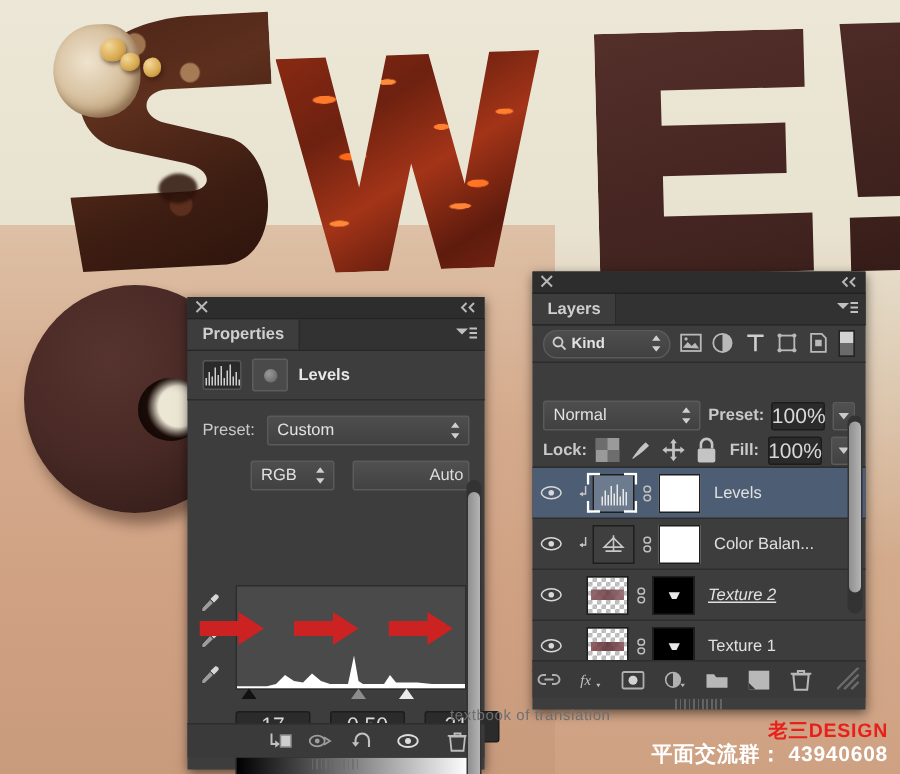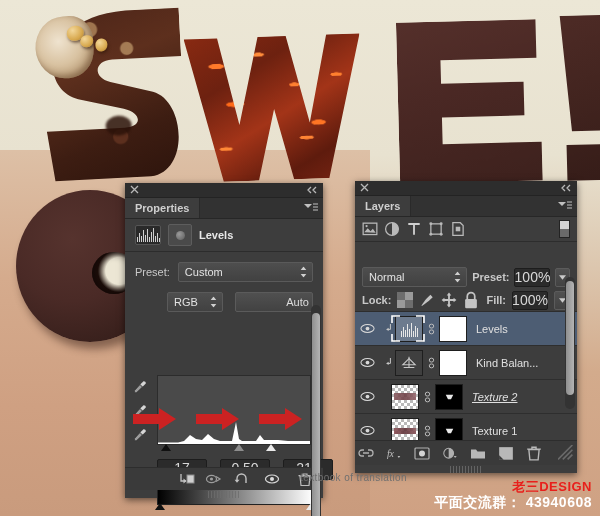--- a/index.html
+++ b/index.html
@@ -105,21 +105,21 @@
   .ps-select{background:linear-gradient(180deg,#4e4e4e,#414141);border:1px solid #5a5a5a;
     border-radius:2px;color:#e2e2e2;font-size:11px;display:flex;align-items:center;
     padding:0 6px;position:relative;cursor:pointer;}
   .ps-select .arrows{position:absolute;right:5px;top:50%;transform:translateY(-50%);
     width:7px;height:11px;}
   .ps-field{background:#2b2b2b;border:1px solid #1d1d1d;border-radius:2px;color:#d8d8d8;
     font-size:14px;display:flex;align-items:flex-start;justify-content:center;cursor:text;}
   .lbl{color:#c9c9c9;font-size:11px;}
 
   
-  #properties{left:125px;top:183px;width:198px;height:315px;}
+  #properties{left:125px;top:198px;width:198px;height:315px;}
   .prop-head{height:32px;display:flex;align-items:center;padding:0 10px;gap:7px;
     border-bottom:1px solid #2c2c2c;background:#3d3d3d;}
   .lv-icon{width:26px;height:20px;background:#2a2a2a;border:1px solid #555;border-radius:2px;
     display:flex;align-items:flex-end;justify-content:center;gap:1px;padding-bottom:2px;box-sizing:border-box;}
   .lv-icon i{display:block;width:1px;background:#cfcfcf;}
   .circ-icon{width:22px;height:20px;background:#4a4a4a;border:1px solid #5d5d5d;border-radius:2px;
     display:flex;align-items:center;justify-content:center;}
   .circ-icon span{width:9px;height:9px;border-radius:50%;
     background:radial-gradient(circle at 35% 35%,#9a9a9a,#5c5c5c);}
   .prop-title{font-size:11px;font-weight:bold;color:#e8e8e8;}
@@ -390,20 +390,30 @@
         <span>Layers</span>
       </div>
       <div class="tab-rest"></div>
       <svg class="menu-ic" viewBox="0 0 14 10">
         <path d="M0 1 L8 1 L4 5 Z" fill="#c0c0c0"></path>
         <path d="M9 1 H14 M9 4 H14 M9 7 H14" stroke="#c0c0c0" stroke-width="1.2"></path>
       </svg>
     </div>
 
     <div class="lay-filter">
+      <div class="ps-select kind-sel">
+        <svg style="position:absolute;left:5px;top:3px;width:10px;height:10px;" viewBox="0 0 10 10">
+          <circle cx="4" cy="4" r="3" fill="none" stroke="#cfcfcf" stroke-width="1.2"></circle>
+          <path d="M6.2 6.2 L9 9" stroke="#cfcfcf" stroke-width="1.2"></path>
+        </svg>
+        <span style="font-weight:bold;font-size:10px;">Kind</span>
+        <svg class="arrows" viewBox="0 0 7 11">
+          <path d="M3.5 0 L6.3 3.6 L0.7 3.6 Z M3.5 11 L0.7 7.4 L6.3 7.4 Z" fill="#cfcfcf"></path>
+        </svg>
+      </div>
       <div class="fic">
         <svg viewBox="0 0 14 12">
             <rect x="1" y="1" width="12" height="10" fill="none" stroke="#b9b9b9" stroke-width="1.1"></rect>
           <path d="M2 9 L5 5.5 L7.5 8 L9.5 6 L12 9.5 Z" fill="#b9b9b9"></path>
             <circle cx="4" cy="3.6" r="1" fill="#b9b9b9"></circle>
           </svg>
       </div>
       <div class="fic">
         <svg viewBox="0 0 14 14">
             <circle cx="7" cy="7" r="5.6" fill="none" stroke="#b9b9b9" stroke-width="1.1"></circle>
@@ -545,21 +555,21 @@
             <path d="M10 4 L3 11 H17 Z" fill="none" stroke="#c8c8c8" stroke-width="1.2"></path>
           </svg>
         </div>
         <div class="link-ic">
           <svg viewBox="0 0 8 13" style="width:7px;height:12px;">
             <rect x="1.5" y="1" width="5" height="4.4" rx="2.2" fill="none" stroke="#c0c0c0" stroke-width="1.1"></rect>
             <rect x="1.5" y="7.6" width="5" height="4.4" rx="2.2" fill="none" stroke="#c0c0c0" stroke-width="1.1"></rect>
             </svg>
         </div>
         <div class="thumb" style="background:#ffffff;"></div>
-        <div class="layer-name">Kind Balan...</div>
+        <div class="layer-name">Color Balan...</div>
       </div>
 
       <div class="layer-row">
         <div class="eye-cell">
           <svg viewBox="0 0 16 11" style="width:15px;height:11px;">
             <ellipse cx="8" cy="5.5" rx="7" ry="4.2" fill="none" stroke="#d8d8d8" stroke-width="1.1"></ellipse>
             <circle cx="8" cy="5.5" r="2" fill="#d8d8d8"></circle>
             </svg>
         </div>
         <div class="thumb" style="margin-left:12px;

